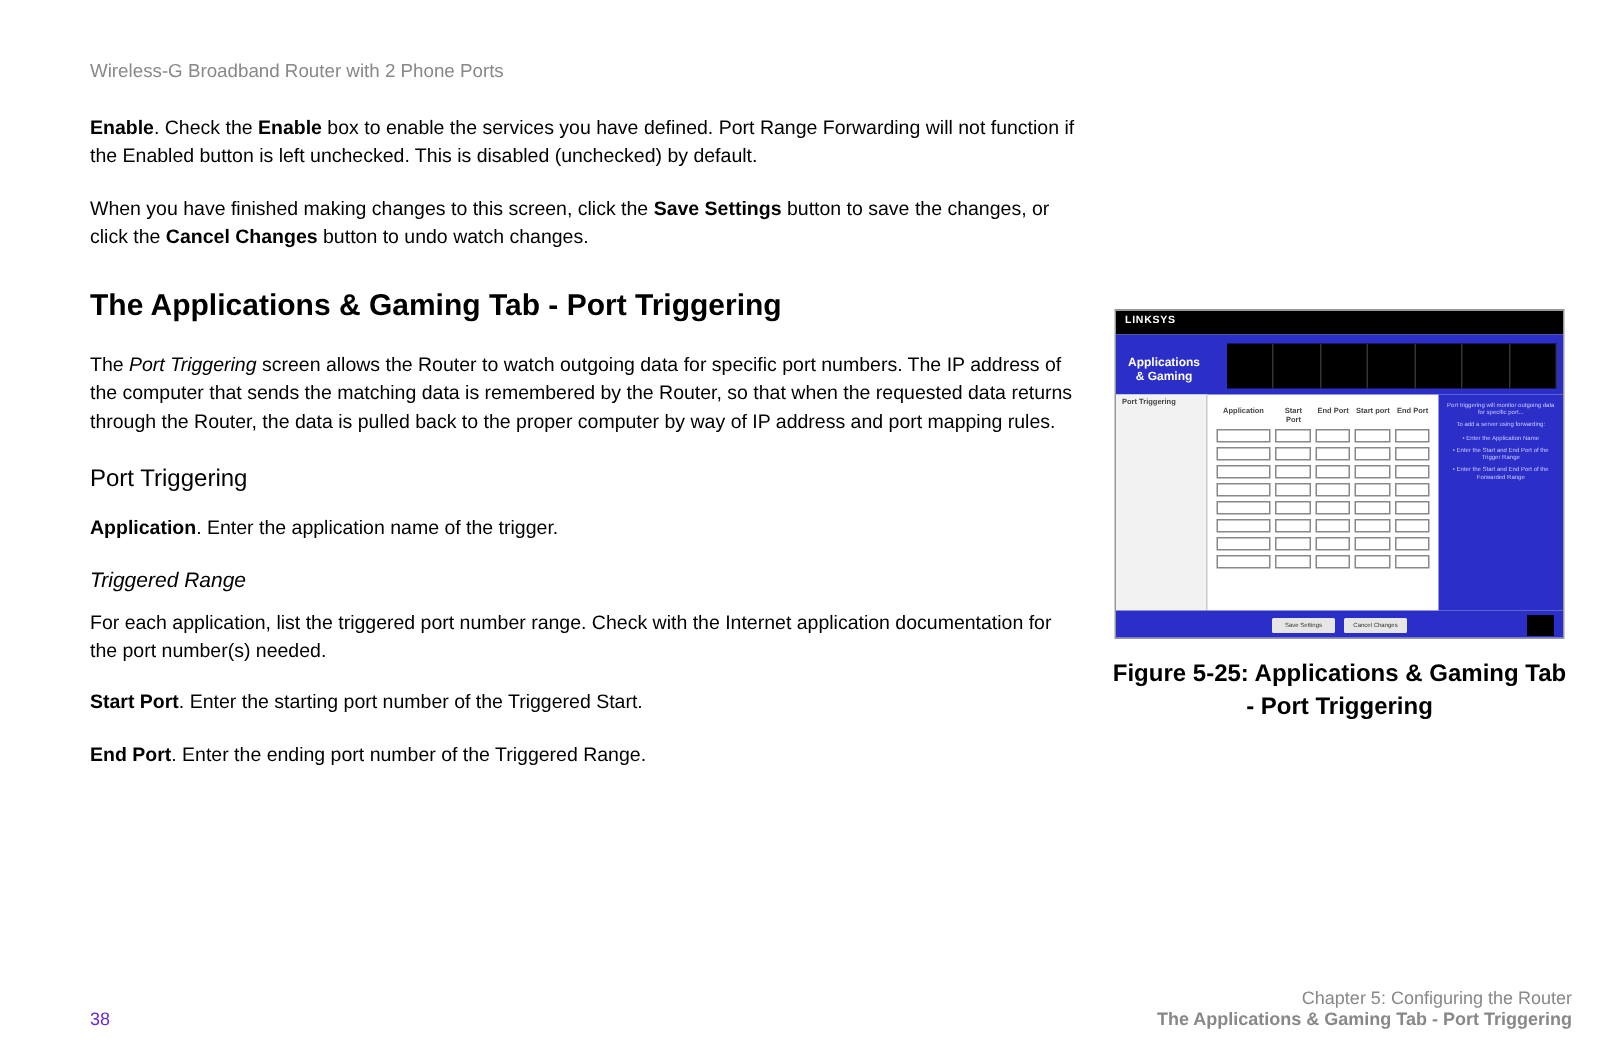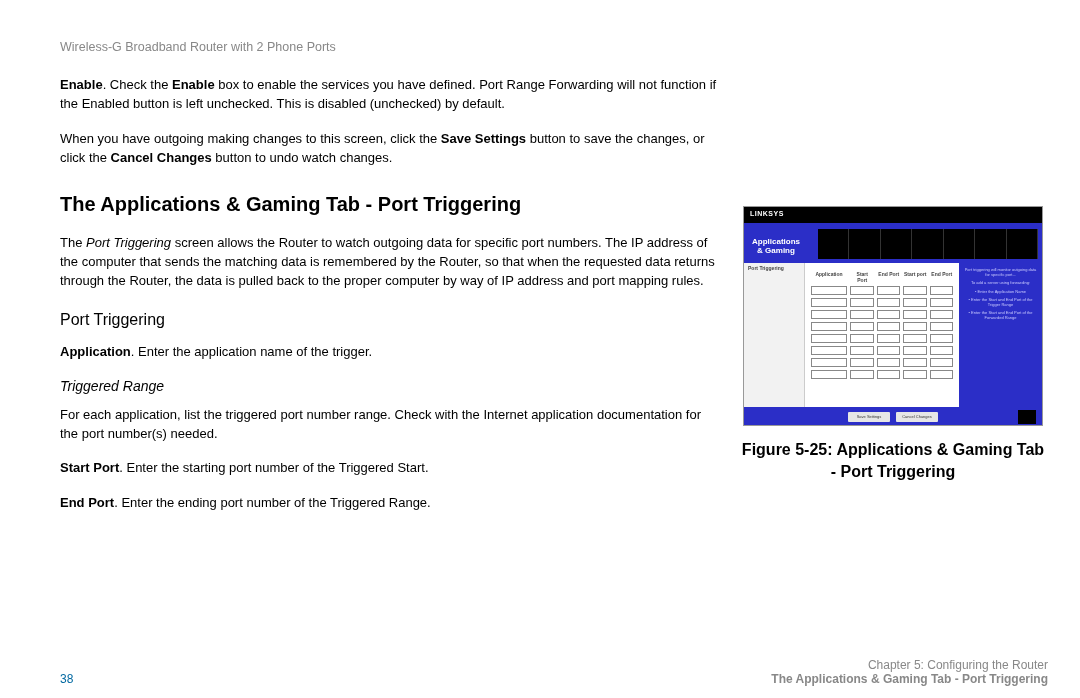--- a/index.html
+++ b/index.html
@@ -65,21 +65,21 @@
     position: absolute;
     bottom: 12px;
     left: 60px;
     right: 32px;
     display: flex;
     justify-content: space-between;
     align-items: flex-end;
     font-size: 12px;
   }
   .footer-left {
-    color: #0369a1;
+    color: #6d28d9;
     margin-top: 40px;
   }
   .footer-right {
     text-align: right;
     color: #888;
   }
   .footer-right .second {
     font-weight: bold;
   }
   
@@ -234,21 +234,21 @@
   <div class="header-line">Wireless-G Broadband Router with 2 Phone Ports</div>
 
   <div class="main-cols">
     <div class="left-col">
 
       <div class="para">
         <span class="bold">Enable</span><span>. Check the </span><span class="bold">Enable</span><span> box to enable the services you have defined. Port Range Forwarding will not function if the Enabled button is left unchecked. This is disabled (unchecked) by default.</span>
       </div>
 
       <div class="para">
-        <span>When you have outgoing making changes to this screen, click the </span><span class="bold">Save Settings</span><span> button to save the changes, or click the </span><span class="bold">Cancel Changes</span><span> button to undo watch changes.</span>
+        <span>When you have finished making changes to this screen, click the </span><span class="bold">Save Settings</span><span> button to save the changes, or click the </span><span class="bold">Cancel Changes</span><span> button to undo watch changes.</span>
       </div>
 
       <h1 class="section-title">The Applications &amp; Gaming Tab - Port Triggering</h1>
 
       <div class="para">
         <span>The </span><span class="italic">Port Triggering</span><span> screen allows the Router to watch outgoing data for specific port numbers. The IP address of the computer that sends the matching data is remembered by the Router, so that when the requested data returns through the Router, the data is pulled back to the proper computer by way of IP address and port mapping rules.</span>
       </div>
 
       <h2 class="subsection">Port Triggering</h2>
 

